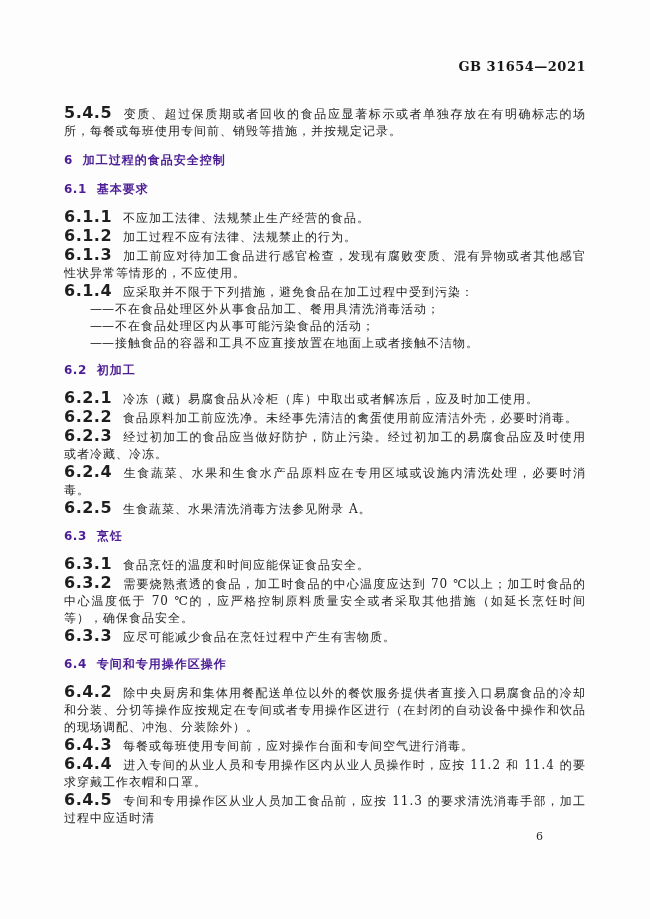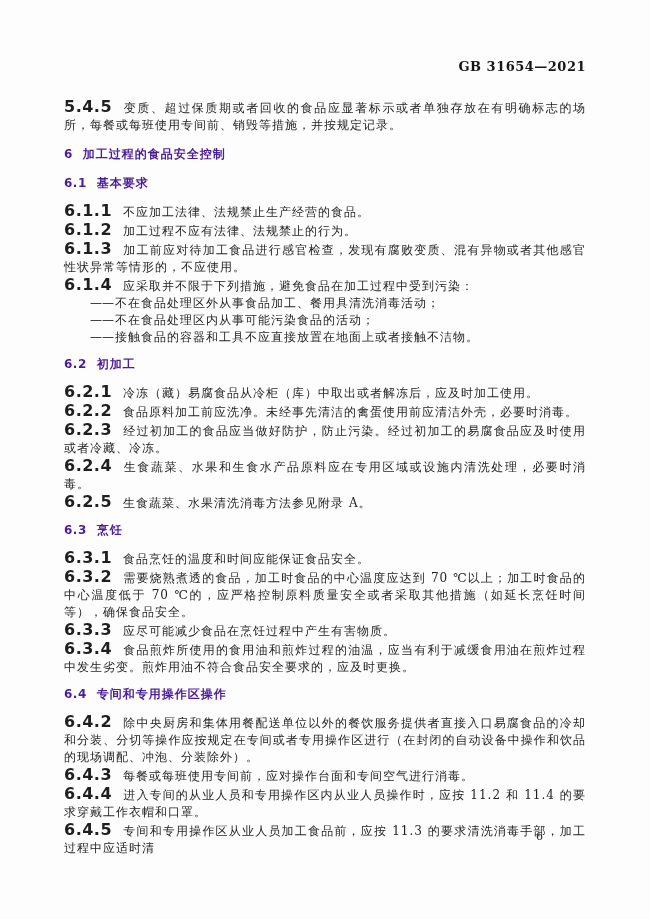--- a/index.html
+++ b/index.html
@@ -20,21 +20,21 @@
     left: 64px; top: 60px;
     width: 522px;
   }
   .doc-header {
     text-align: right;
     font-family: "DejaVu Serif", "Liberation Serif", serif;
     font-weight: 700;
     font-size: 13px;
     line-height: 14px;
     letter-spacing: 0.5px;
-    margin-bottom: 24px;
+    margin-bottom: 30px;
     color: #171717;
   }
   p { margin: 0; }
   .clause {
     font-size: 12px;
     line-height: 17px;
     text-align: justify;
     letter-spacing: 1px;
   }
   .clause .txt, .dash .txt {
@@ -93,21 +93,20 @@
         <p class="h2"><span class="num">6.2</span><span class="txt">初加工</span></p>
         <p class="clause"><span class="num">6.2.1</span><span class="txt">冷冻（藏）易腐食品从冷柜（库）中取出或者解冻后，应及时加工使用。</span></p>
         <p class="clause"><span class="num">6.2.2</span><span class="txt">食品原料加工前应洗净。未经事先清洁的禽蛋使用前应清洁外壳，必要时消毒。</span></p>
         <p class="clause"><span class="num">6.2.3</span><span class="txt">经过初加工的食品应当做好防护，防止污染。经过初加工的易腐食品应及时使用或者冷藏、冷冻。</span></p>
         <p class="clause"><span class="num">6.2.4</span><span class="txt">生食蔬菜、水果和生食水产品原料应在专用区域或设施内清洗处理，必要时消毒。</span></p>
         <p class="clause"><span class="num">6.2.5</span><span class="txt">生食蔬菜、水果清洗消毒方法参见附录 A。</span></p>
         <p class="h2"><span class="num">6.3</span><span class="txt">烹饪</span></p>
         <p class="clause"><span class="num">6.3.1</span><span class="txt">食品烹饪的温度和时间应能保证食品安全。</span></p>
         <p class="clause"><span class="num">6.3.2</span><span class="txt">需要烧熟煮透的食品，加工时食品的中心温度应达到 70 ℃以上；加工时食品的中心温度低于 70 ℃的，应严格控制原料质量安全或者采取其他措施（如延长烹饪时间等），确保食品安全。</span></p>
         <p class="clause"><span class="num">6.3.3</span><span class="txt">应尽可能减少食品在烹饪过程中产生有害物质。</span></p>
-        <p class="clause"><span class="num">6.3.4</span><span class="txt">食品煎炸所使用的食用油和煎炸过程的油温，应当有利于减缓食用油在煎炸过程中发生劣变。煎炸用油不符合食品安全要求的，应及时更换。</span></p>
         <p class="h2"><span class="num">6.4</span><span class="txt">专间和专用操作区操作</span></p>
         <p class="clause"><span class="num">6.4.2</span><span class="txt">除中央厨房和集体用餐配送单位以外的餐饮服务提供者直接入口易腐食品的冷却和分装、分切等操作应按规定在专间或者专用操作区进行（在封闭的自动设备中操作和饮品的现场调配、冲泡、分装除外）。</span></p>
         <p class="clause"><span class="num">6.4.3</span><span class="txt">每餐或每班使用专间前，应对操作台面和专间空气进行消毒。</span></p>
         <p class="clause"><span class="num">6.4.4</span><span class="txt">进入专间的从业人员和专用操作区内从业人员操作时，应按 11.2 和 11.4 的要求穿戴工作衣帽和口罩。</span></p>
         <p class="clause"><span class="num">6.4.5</span><span class="txt">专间和专用操作区从业人员加工食品前，应按 11.3 的要求清洗消毒手部，加工过程中应适时清</span></p>
       </div>
   </div>
   <div class="page-number">6</div>
 </div>
 

